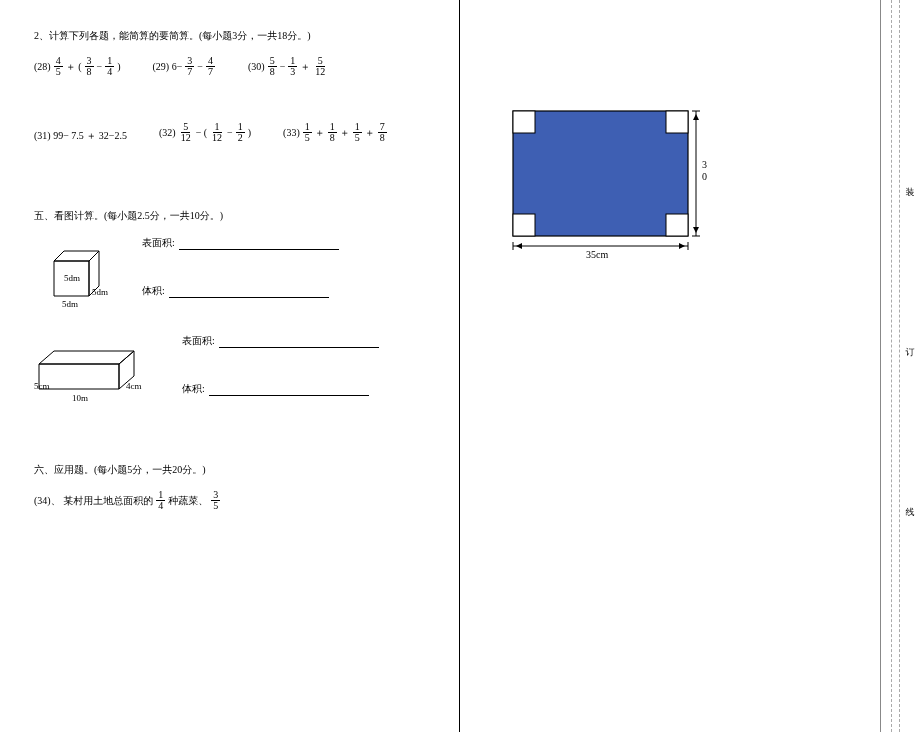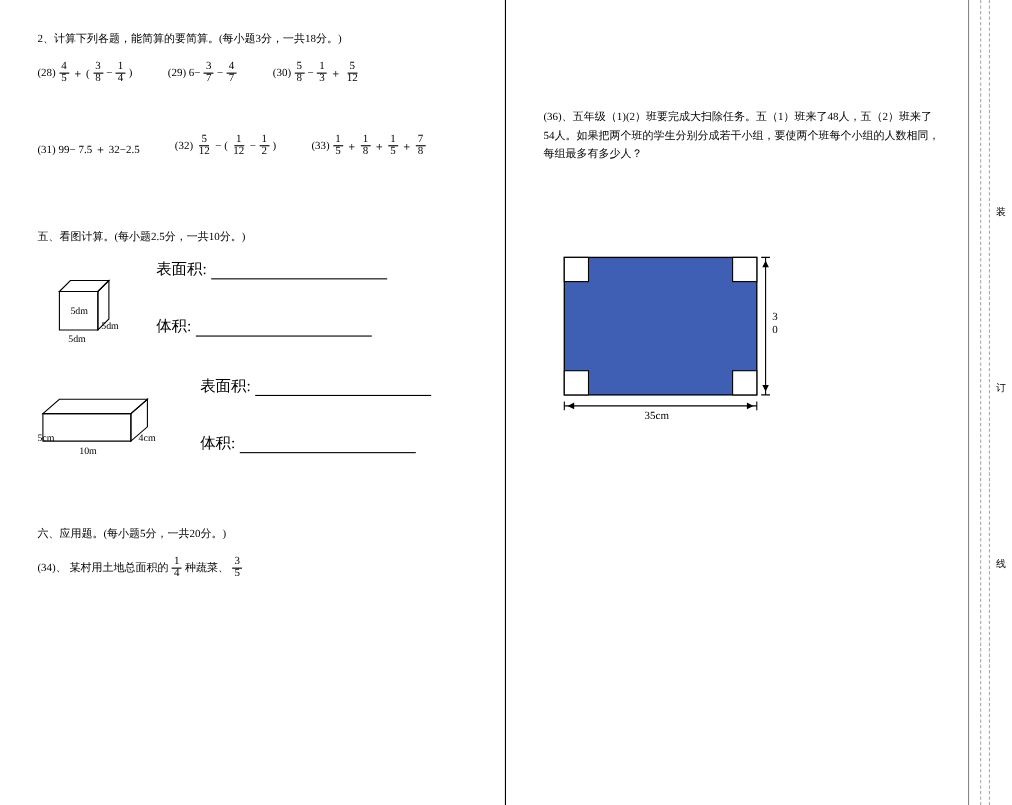--- a/index.html
+++ b/index.html
@@ -87,21 +87,21 @@
       display: flex;
       gap: 28px;
       align-items: center;
       margin-bottom: 18px;
     }
     .answer-line {
       display: flex;
       align-items: flex-end;
       gap: 4px;
       margin-bottom: 18px;
-      font-size: 14px;
+      font-size: 10px;
     }
     .answer-line .underline {
       display: inline-block;
       width: 160px;
       border-bottom: 1px solid #000;
       height: 10px;
     }
     .cube-svg, .prism-svg, .box-svg { display: block; }
     .q-block { margin-bottom: 50px; font-size: 10px; line-height: 1.7; }
     .indent { margin-left: 20px; }
@@ -273,21 +273,20 @@
             <span class="den">5</span>
           </span>
       </div>
     </div>
 
 
   </div>
 
   <div class="right-col">
     <div style="height:70px"></div>
-    <div class="q-block" style="margin-bottom:80px">(36)、五年级（1)(2）班要完成大扫除任务。五（1）班来了48人，五（2）班来了54人。如果把两个班的学生分别分成若干小组，要使两个班每个小组的人数相同，每组最多有多少人？</div>
 
     <div class="q-block">
       <div class="box-figure-wrap">
         <svg class="box-svg" width="220" height="155">
 
           <rect x="5" y="5" width="175" height="125" fill="#3e5fb3" stroke="#000" stroke-width="1.2"></rect>
 
           <rect x="5" y="5" width="22" height="22" fill="#fff" stroke="#000" stroke-width="1"></rect>
           <rect x="158" y="5" width="22" height="22" fill="#fff" stroke="#000" stroke-width="1"></rect>
           <rect x="5" y="108" width="22" height="22" fill="#fff" stroke="#000" stroke-width="1"></rect>

